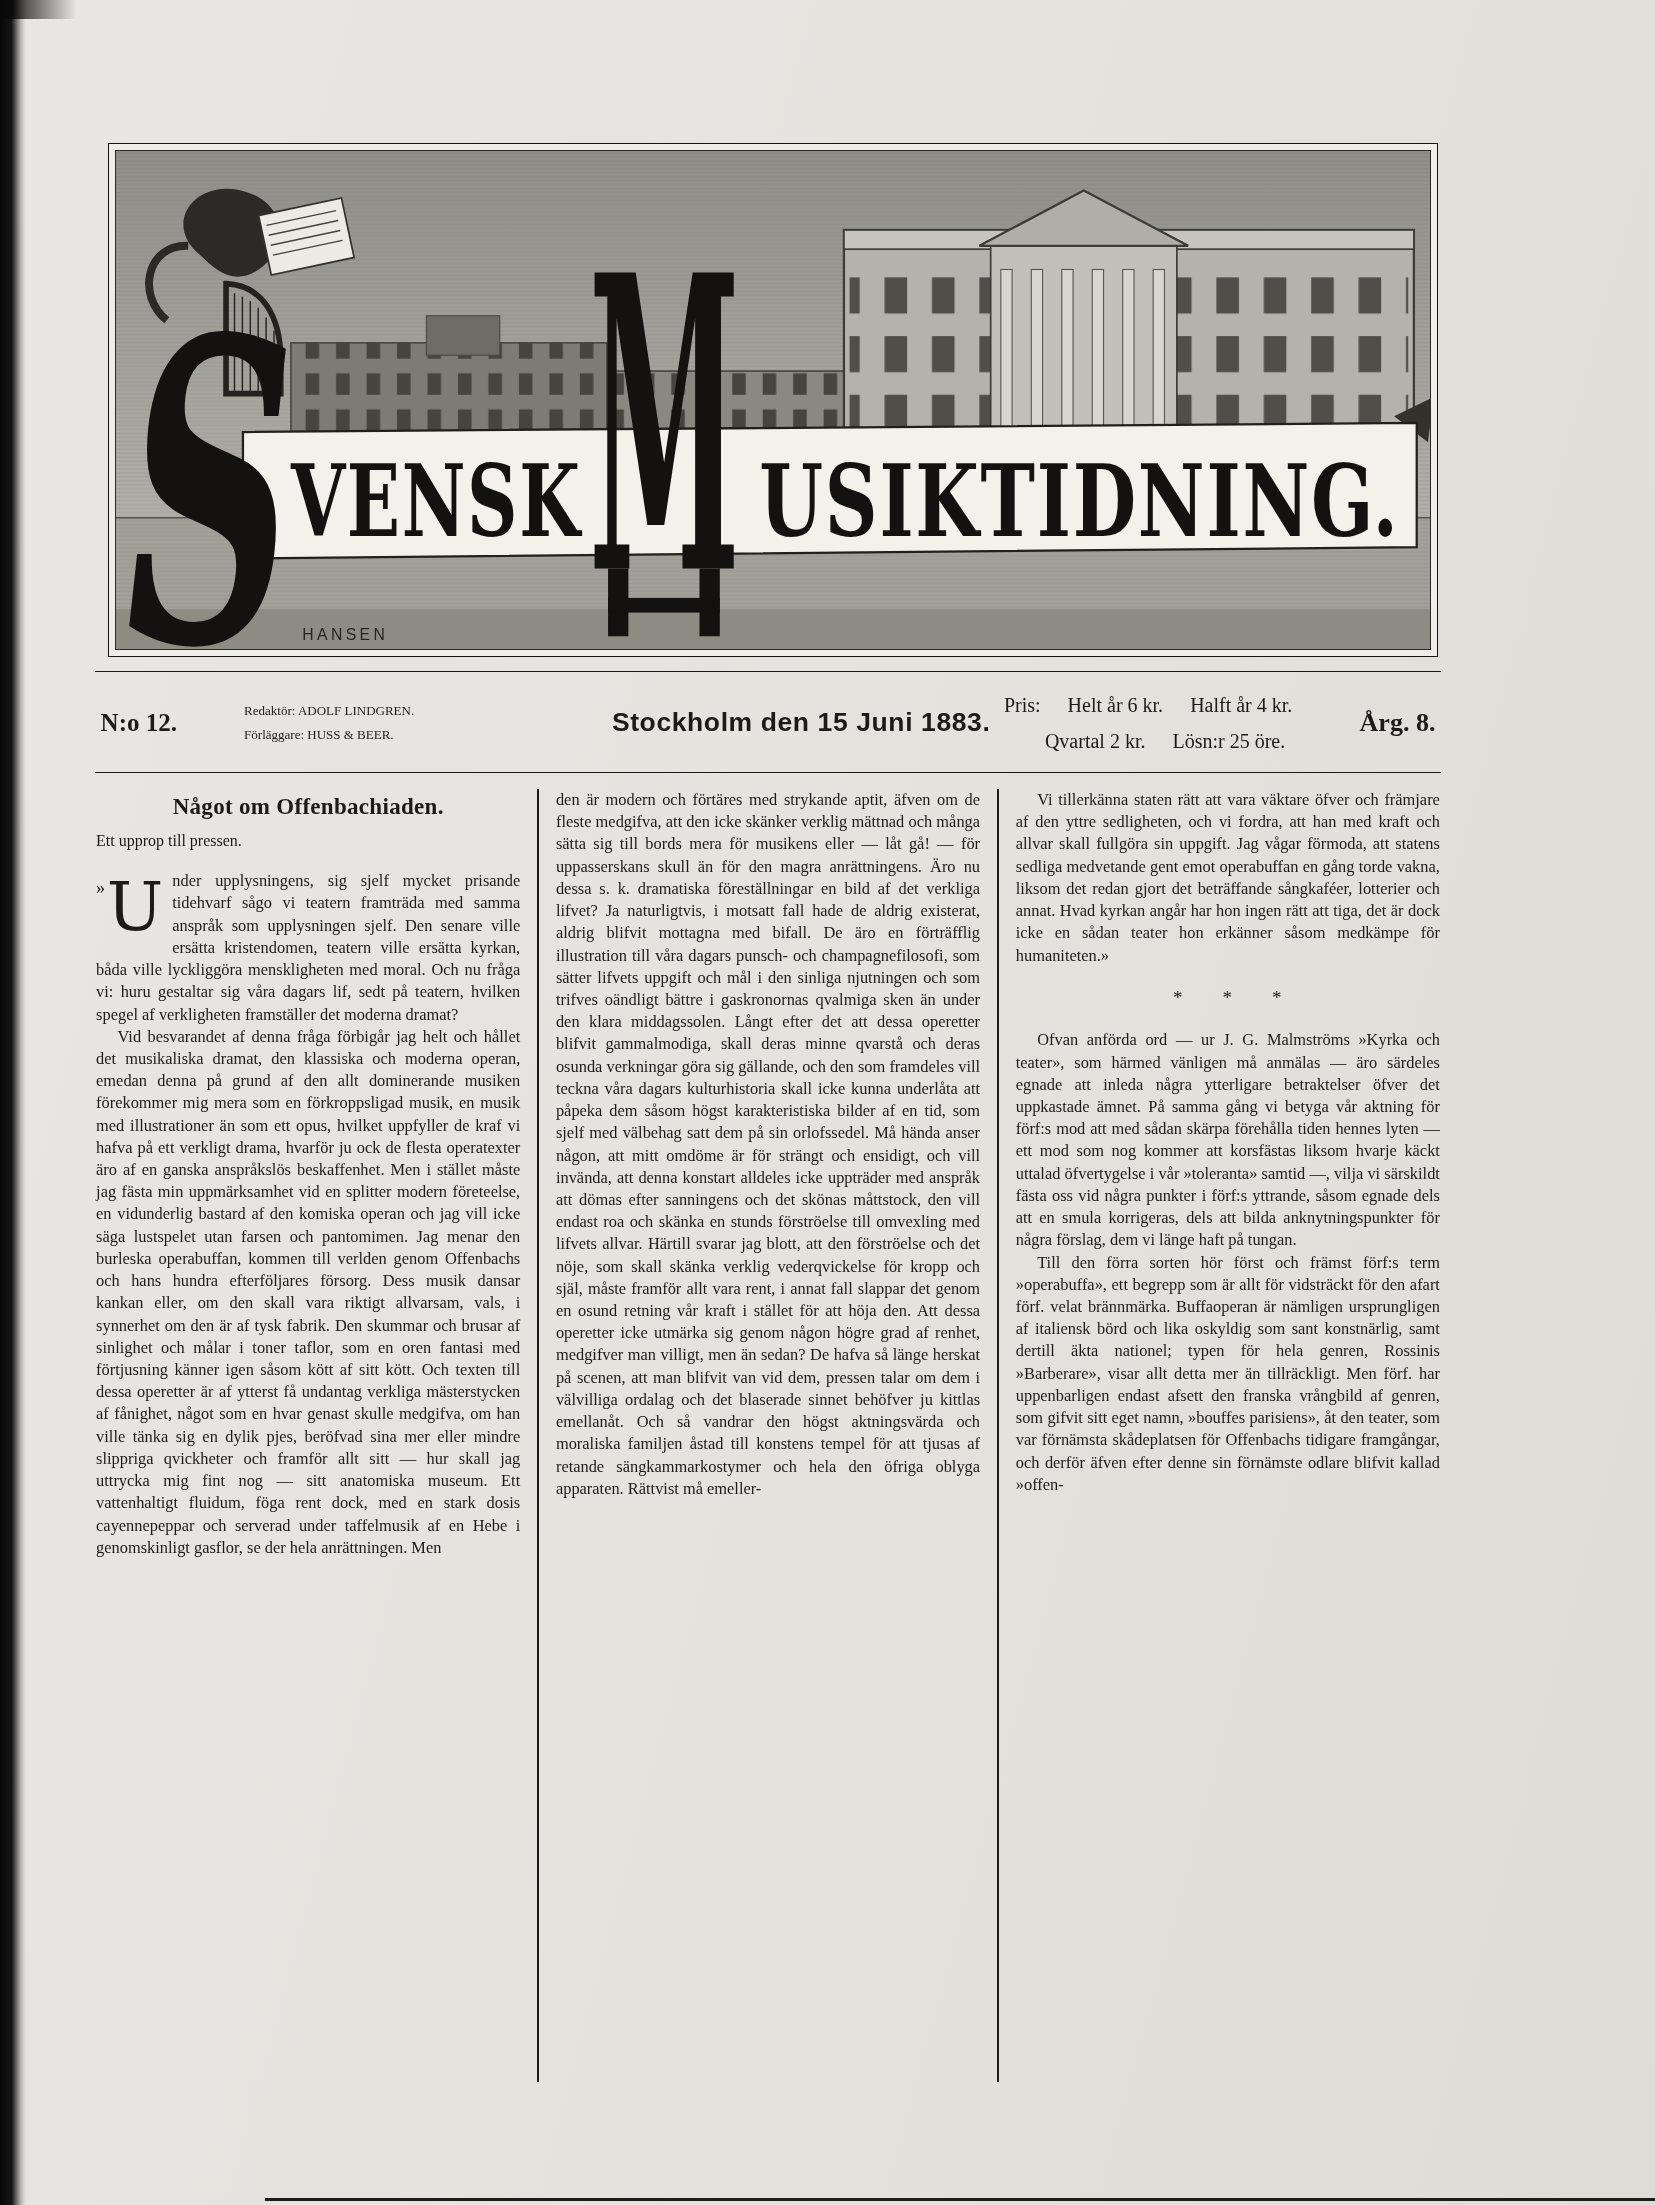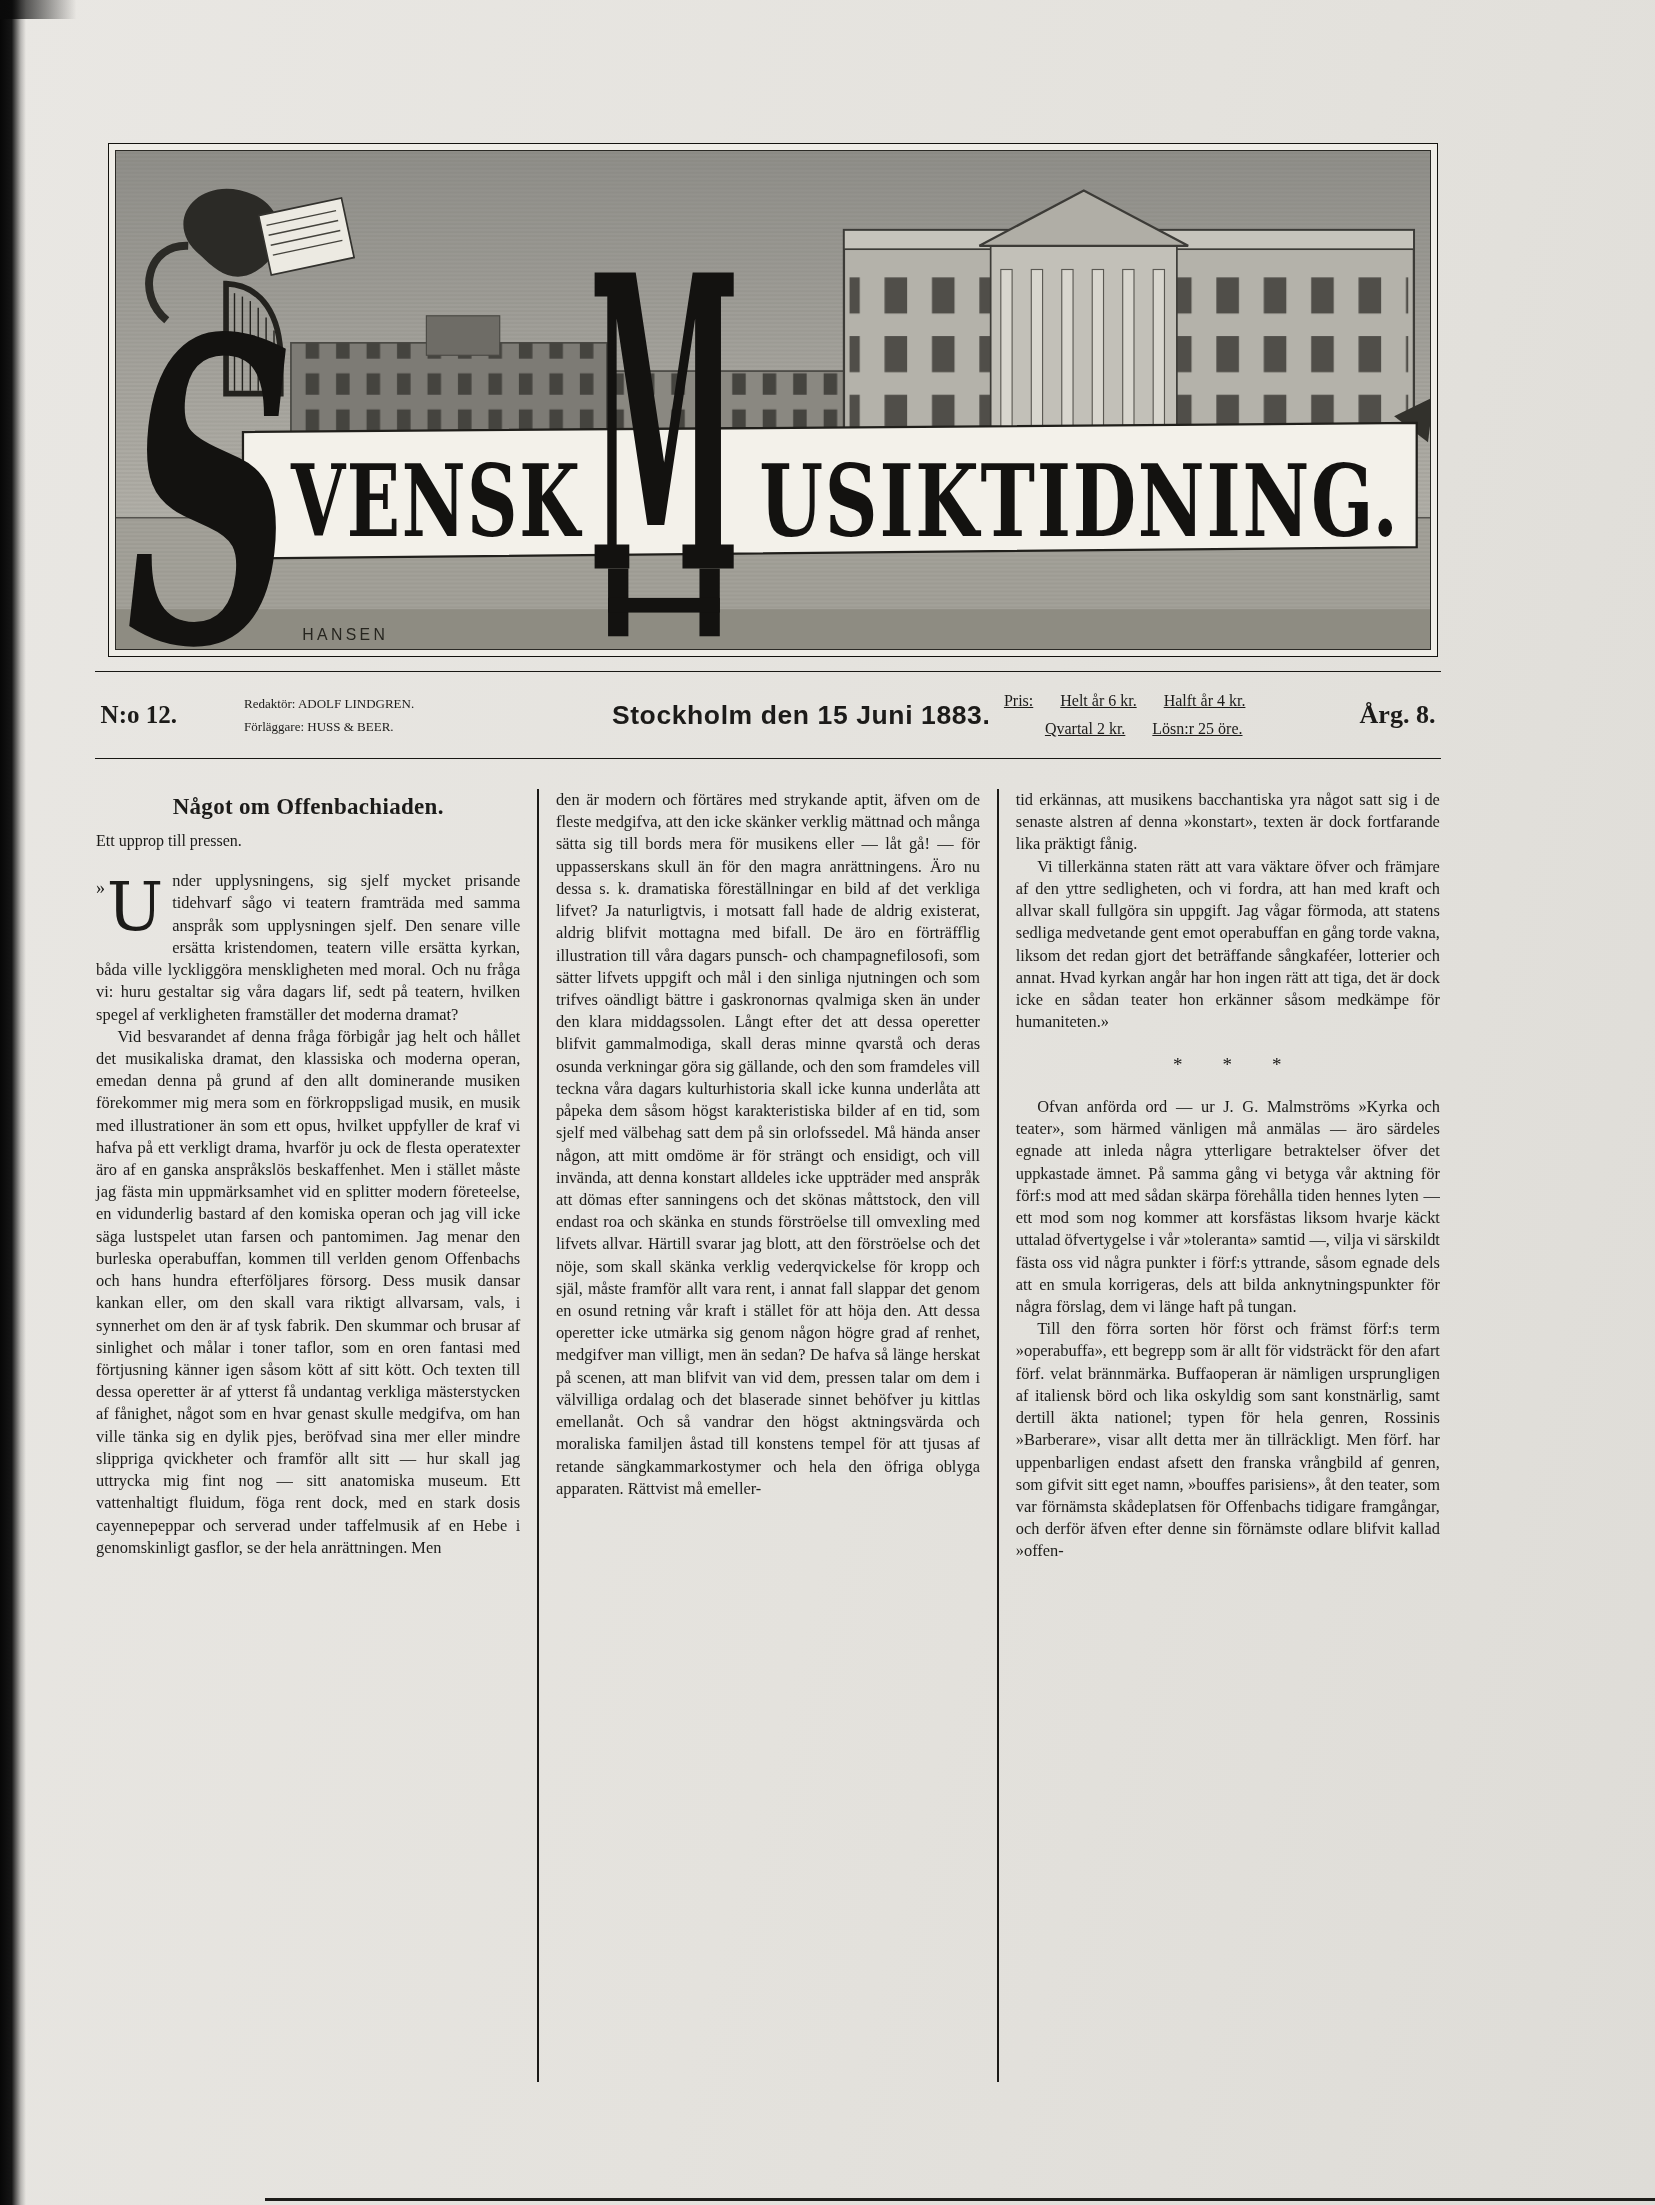--- a/index.html
+++ b/index.html
@@ -37,21 +37,21 @@
     border-top:1.7px solid #191814; border-bottom:1.7px solid #191814;
     padding:14.7px 5.6px 13.5px 5.6px;
     display:flex; align-items:center; gap:13.5px;
   }
   .issue { font-size:25px; font-weight:bold; white-space:nowrap; width:130px; }
   .editor-block { font-size:13px; line-height:1.8; white-space:nowrap; width:265px; }
   .dateline {
     flex:1; text-align:right; font-family:"Liberation Sans", sans-serif;
     font-weight:bold; font-size:26.5px; letter-spacing:0.6px; white-space:nowrap;
   }
-  .price-block { font-size:16px; line-height:1.8; width:316px;text-decoration:underline; }
+  .price-block { font-size:20px; line-height:1.8; width:316px; }
   .price-line { display:flex; gap:27px; white-space:nowrap; }
   .price-line2 { padding-left:41px;align-items:flex-end; }
   .volume { font-size:26px; font-weight:bold; white-space:nowrap; width:102px; text-align:right; }
   
   .columns {
     position:absolute; left:95px; top:789px; width:1346px; height:1293px;
     display:flex;
   }
   .col { flex:1 1 0; padding:0 17px; box-sizing:border-box; }
   .col.first { padding-left:1.1px; }
@@ -208,21 +208,20 @@
 
     <div class="vrule"></div>
 
     <div class="col">
       <p>den är modern och förtäres med strykande aptit, äfven om de fleste medgifva, att den icke skänker verklig mättnad och många sätta sig till bords mera för musikens eller — låt gå! — för uppasserskans skull än för den magra anrättningens. Äro nu dessa s. k. dramatiska föreställningar en bild af det verkliga lifvet? Ja naturligtvis, i motsatt fall hade de aldrig existerat, aldrig blifvit mottagna med bifall. De äro en förträfflig illustration till våra dagars punsch- och champagnefilosofi, som sätter lifvets uppgift och mål i den sinliga njutningen och som trifves oändligt bättre i gaskronornas qvalmiga sken än under den klara middagssolen. Långt efter det att dessa operetter blifvit gammalmodiga, skall deras minne qvarstå och deras osunda verkningar göra sig gällande, och den som framdeles vill teckna våra dagars kulturhistoria skall icke kunna underlåta att påpeka dem såsom högst karakteristiska bilder af en tid, som sjelf med välbehag satt dem på sin orlofssedel. Må hända anser någon, att mitt omdöme är för strängt och ensidigt, och vill invända, att denna konstart alldeles icke uppträder med anspråk att dömas efter sanningens och det skönas måttstock, den vill endast roa och skänka en stunds förströelse till omvexling med lifvets allvar. Härtill svarar jag blott, att den förströelse och det nöje, som skall skänka verklig vederqvickelse för kropp och själ, måste framför allt vara rent, i annat fall slappar det genom en osund retning vår kraft i stället för att höja den. Att dessa operetter icke utmärka sig genom någon högre grad af renhet, medgifver man villigt, men än sedan? De hafva så länge herskat på scenen, att man blifvit van vid dem, pressen talar om dem i välvilliga ordalag och det blaserade sinnet behöfver ju kittlas emellanåt. Och så vandrar den högst aktningsvärda och moraliska familjen åstad till konstens tempel för att tjusas af retande sängkammarkostymer och hela den öfriga oblyga apparaten. Rättvist må emeller-</p>
     </div>
 
     <div class="vrule"></div>
 
     <div class="col last">
-      <p>tid erkännas, att musikens bacchantiska yra något satt sig i de senaste alstren af denna »konstart», texten är dock fortfarande lika präktigt fånig.</p>
       <p class="pind">Vi tillerkänna staten rätt att vara väktare öfver och främjare af den yttre sedligheten, och vi fordra, att han med kraft och allvar skall fullgöra sin uppgift. Jag vågar förmoda, att statens sedliga medvetande gent emot operabuffan en gång torde vakna, liksom det redan gjort det beträffande sångkaféer, lotterier och annat. Hvad kyrkan angår har hon ingen rätt att tiga, det är dock icke en sådan teater hon erkänner såsom medkämpe för humaniteten.»</p>
       <div class="sep">* * *</div>
       <p class="pind">Ofvan anförda ord — ur J. G. Malmströms »Kyrka och teater», som härmed vänligen må anmälas — äro särdeles egnade att inleda några ytterligare betraktelser öfver det uppkastade ämnet. På samma gång vi betyga vår aktning för förf:s mod att med sådan skärpa förehålla tiden hennes lyten — ett mod som nog kommer att korsfästas liksom hvarje käckt uttalad öfvertygelse i vår »toleranta» samtid —, vilja vi särskildt fästa oss vid några punkter i förf:s yttrande, såsom egnade dels att en smula korrigeras, dels att bilda anknytningspunkter för några förslag, dem vi länge haft på tungan.</p>
       <p class="pind">Till den förra sorten hör först och främst förf:s term »operabuffa», ett begrepp som är allt för vidsträckt för den afart förf. velat brännmärka. Buffaoperan är nämligen ursprungligen af italiensk börd och lika oskyldig som sant konstnärlig, samt dertill äkta nationel; typen för hela genren, Rossinis »Barberare», visar allt detta mer än tillräckligt. Men förf. har uppenbarligen endast afsett den franska vrångbild af genren, som gifvit sitt eget namn, »bouffes parisiens», åt den teater, som var förnämsta skådeplatsen för Offenbachs tidigare framgångar, och derför äfven efter denne sin förnämste odlare blifvit kallad »offen-</p>
     </div>
 
   </div>
 
   <div class="bottom-rule"></div>
 </div>

